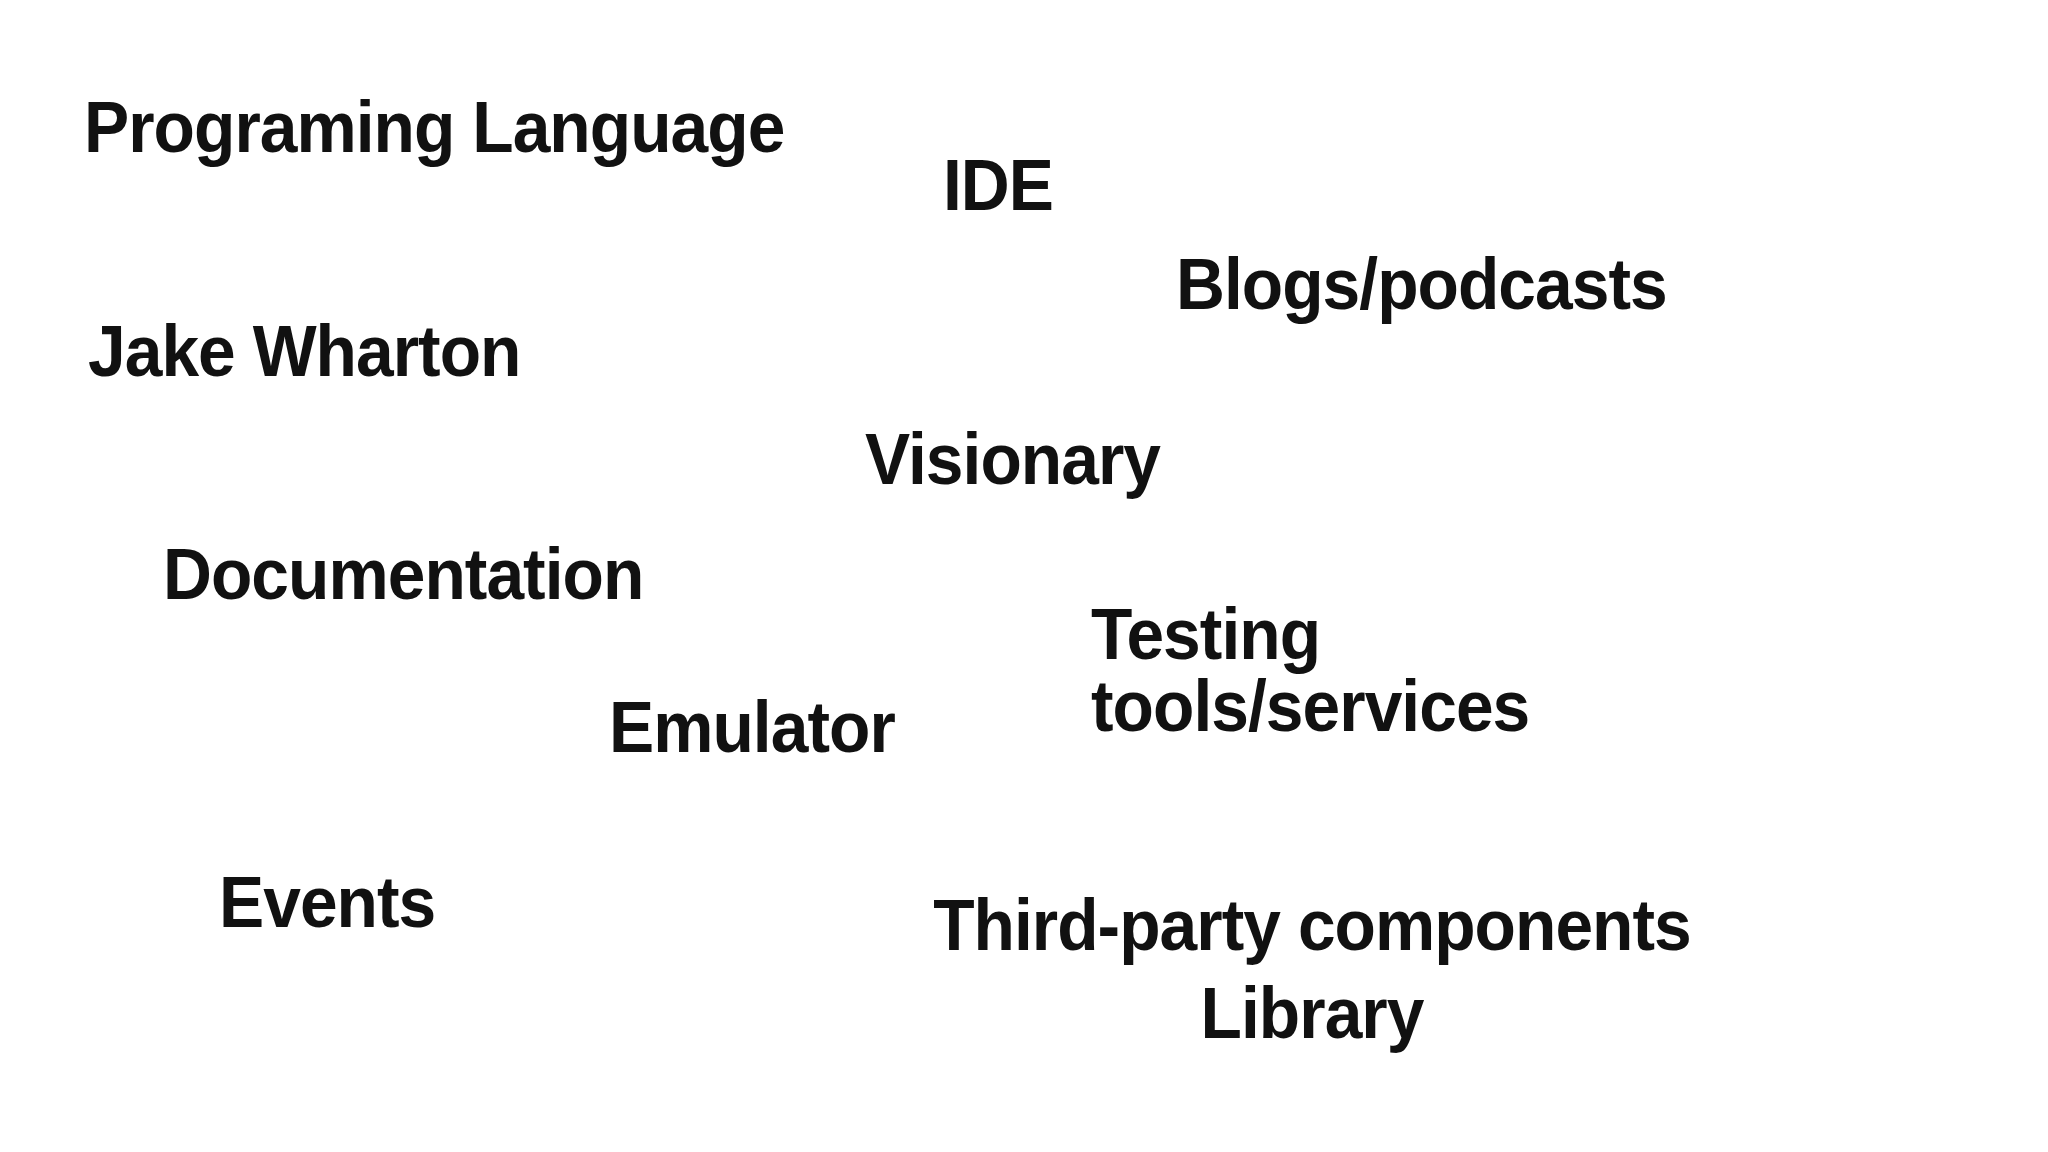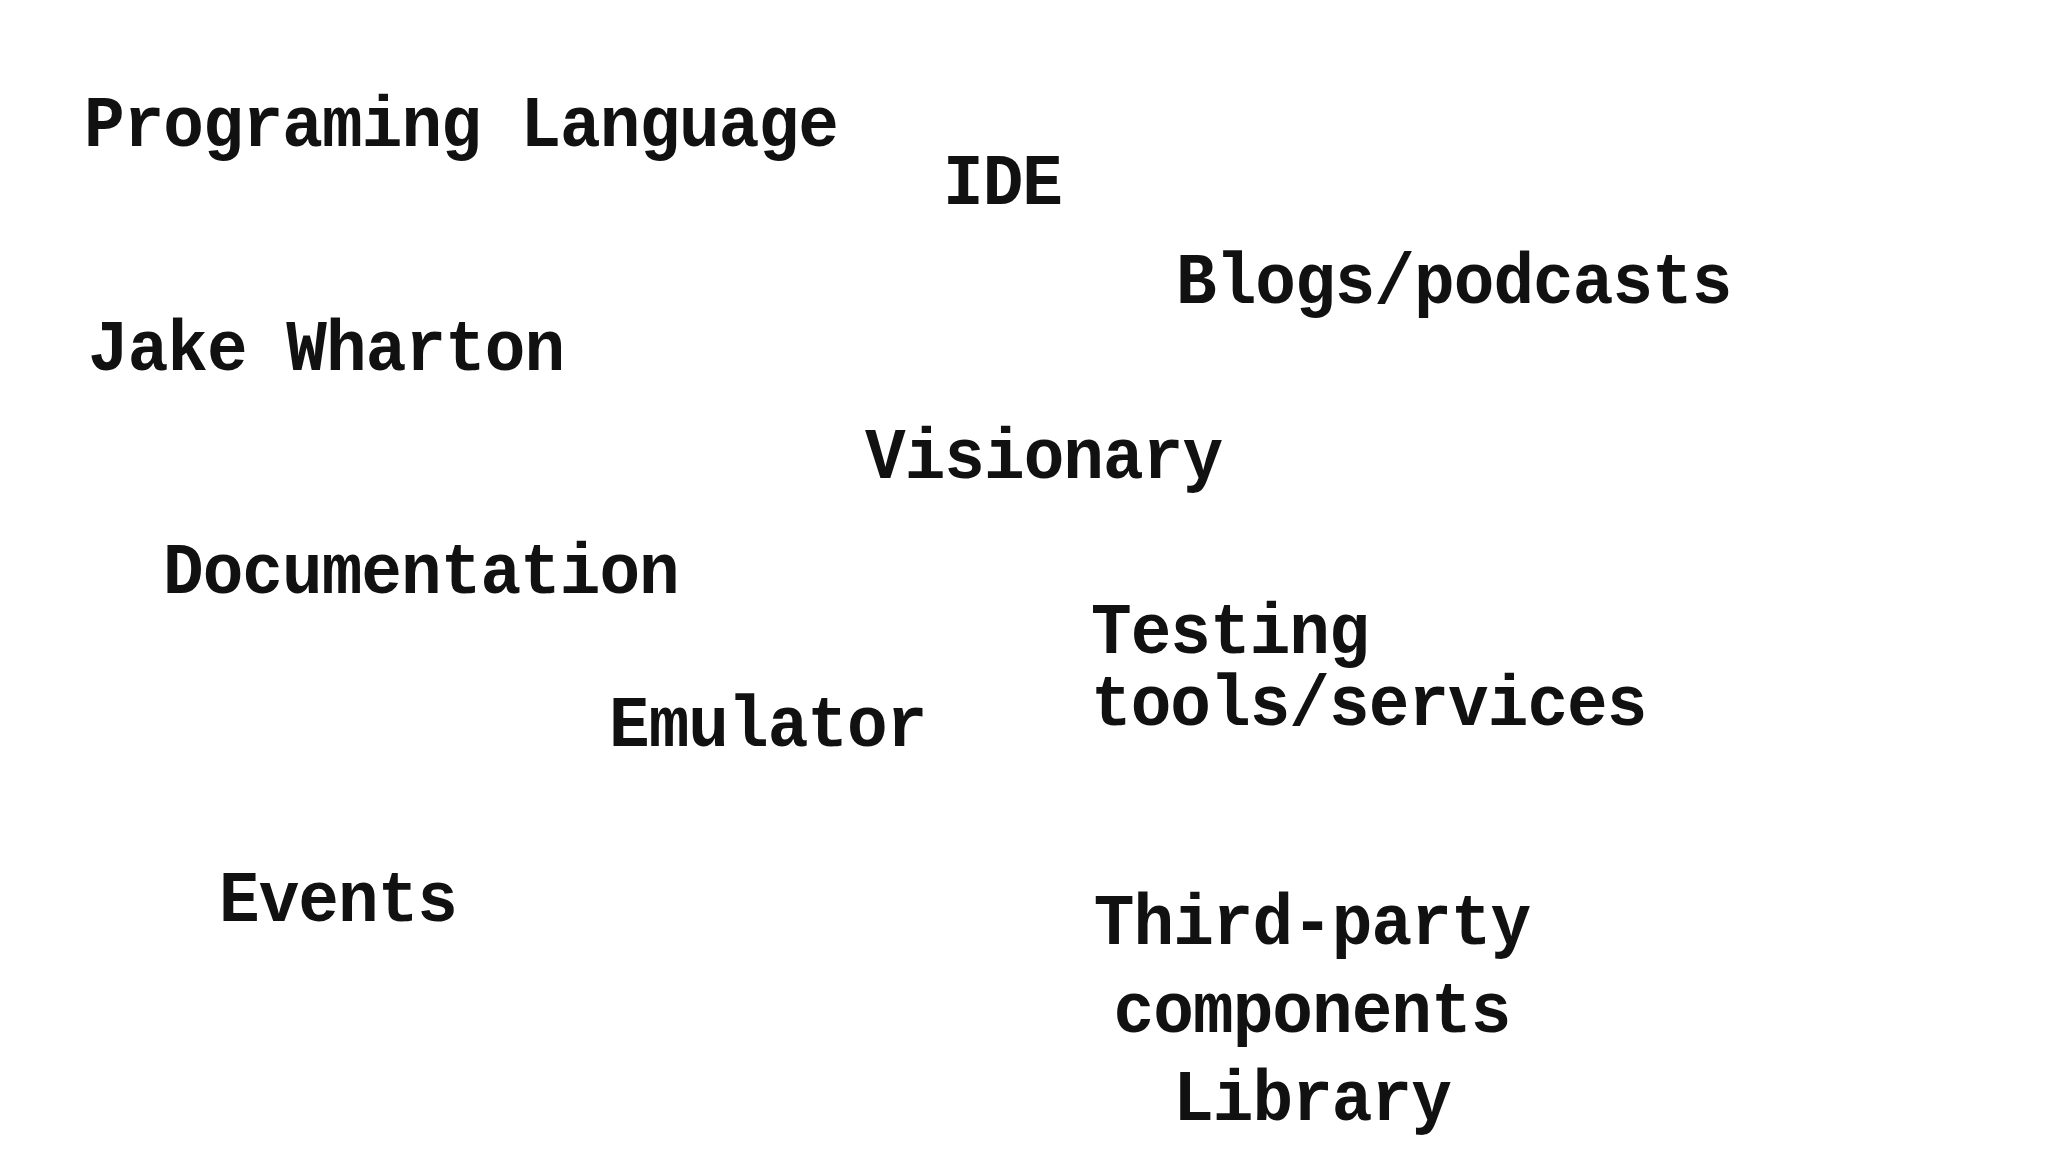--- a/index.html
+++ b/index.html
@@ -10,21 +10,20 @@
     width: 2048px;
     height: 1152px;
     overflow: hidden;
     font-family: "Liberation Sans", "DejaVu Sans", sans-serif;
   }
   #canvas {
     position: relative;
     width: 1772px;
     height: 1152px;
     background: #ffffff;
-    font-family: Liberation Mono, monospace;
   }
   .node-label {
     position: absolute;
     font-weight: 700;
     font-size: 72px;
     line-height: 1.0;
     color: #111111;
     white-space: pre-line;
     letter-spacing: -1px;
     transform: scaleX(0.94);

